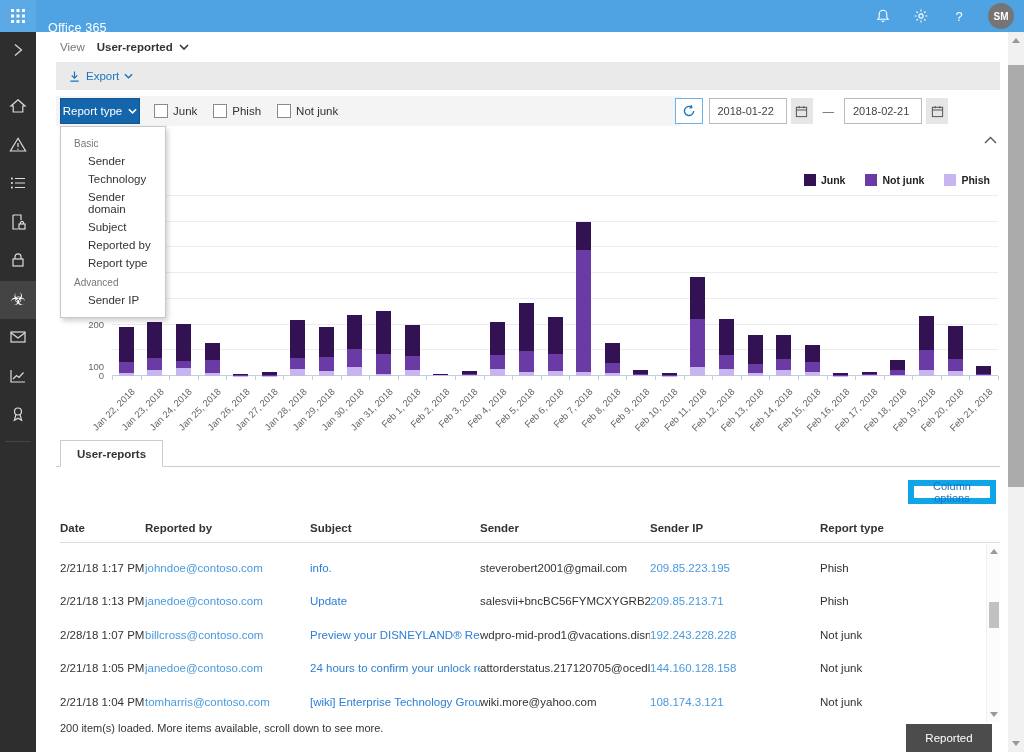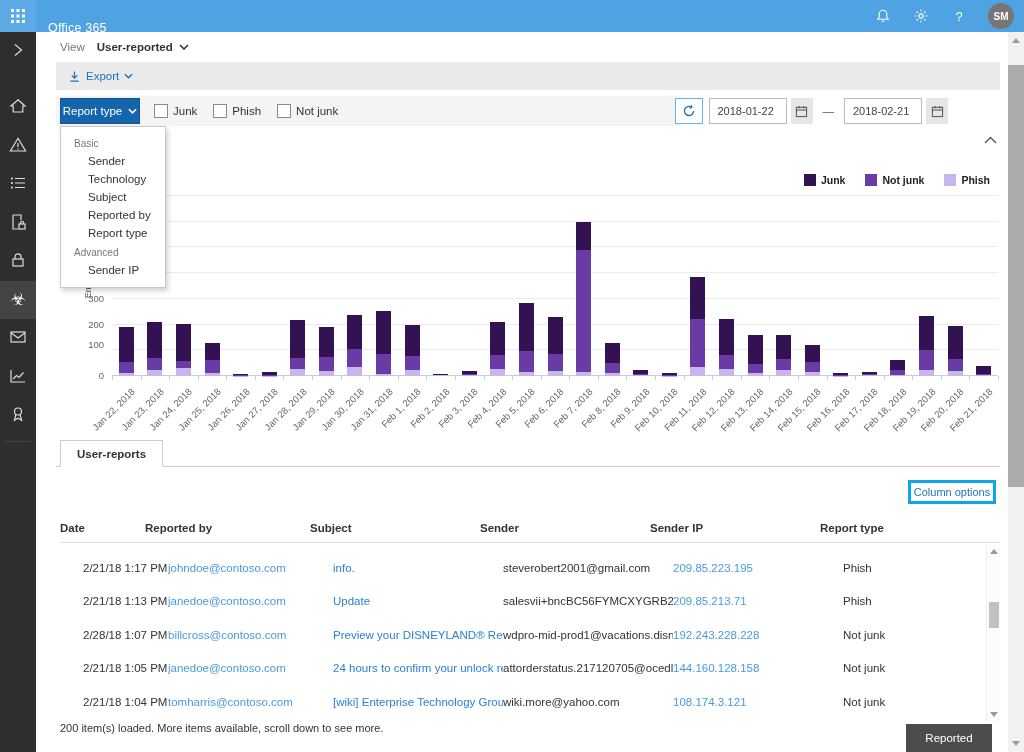--- a/index.html
+++ b/index.html
@@ -65,27 +65,27 @@
   
   #report-menu { position:absolute; left:60px; top:126px; width:106px; background:#fff; border:1px solid #c8c8c8; box-shadow:2px 3px 5px rgba(0,0,0,.18); z-index:40; padding:6px 0 8px 0; }
   .menu-header { font-size:10px; color:#777; padding:5px 0 3px 13px; }
   .menu-item { font-size:11.5px; color:#333; padding:3px 0 3px 27px; cursor:pointer; }
 
   
   #tab-row { position:absolute; left:56px; top:440px; width:944px; height:27px; border-bottom:1px solid #ccc; }
   #tab-user-reports { position:absolute; left:4px; top:0; height:27px; padding:0 16px; background:#fff; border:1px solid #ccc; border-bottom:1px solid #fff; display:flex; align-items:center; font-weight:bold; cursor:pointer; }
 
   
-  #column-options-btn { position:absolute; left:908px; top:480px; width:88px; height:24px; background:#fff; border:3px solid #0ea5e9; color:var(--accent,#1b74bc); font-size:11px; display:flex; align-items:center; justify-content:center; cursor:pointer; }
+  #column-options-btn { position:absolute; left:908px; top:480px; width:88px; height:24px; background:#fff; border:6px solid #0ea5e9; color:var(--accent,#1b74bc); font-size:11px; display:flex; align-items:center; justify-content:center; cursor:pointer; }
 
   
   #table-header { position:absolute; left:60px; top:514px; width:925px; height:28px; display:grid; grid-template-columns:85px 165px 170px 170px 170px 1fr; align-items:center; font-weight:bold; }
   #table-body { position:absolute; left:60px; top:542px; width:940px; height:180px; border-top:1px solid #ddd; }
   #rows-wrap { position:absolute; left:0; top:0; width:925px; padding-top:8px; }
-  .trow { display:grid; grid-template-columns:85px 165px 170px 170px 170px 1fr; align-items:center; height:33.5px; cursor:pointer;margin-left:23px; }
+  .trow { display:grid; grid-template-columns:85px 165px 170px 170px 170px 1fr; align-items:center; height:33.5px; cursor:pointer; }
   .tcell { white-space:nowrap; overflow:hidden; }
   .link { color:#2b7fd4; cursor:pointer; }
   .link-light { color:#4a9add; cursor:pointer; }
 
   
   .sb-arrow { width:0; height:0; border-left:4px solid transparent; border-right:4px solid transparent; }
   .sb-up { border-bottom:5px solid #999; }
   .sb-down { border-top:5px solid #999; }
   #table-scrollbar { position:absolute; right:0; top:1px; width:14px; height:178px; background:#fcfcfc; border-left:1px solid #f0f0f0; }
   #table-scrollbar .sb-up { position:absolute; top:5px; left:3px; }
@@ -299,21 +299,21 @@
     <div id="ylabel">Email</div>
   <div class="gridline axis" style="bottom: 0px;"></div>
       <div class="gridline" style="bottom: 25.7143px;"></div>
       <div class="gridline" style="bottom: 51.4286px;"></div>
       <div class="gridline" style="bottom: 77.1429px;"></div>
       <div class="gridline" style="bottom: 102.857px;"></div>
       <div class="gridline" style="bottom: 128.571px;"></div>
       <div class="gridline" style="bottom: 154.286px;"></div>
       <div class="gridline" style="bottom: 180px;"></div>
       <div class="ytick-label" style="top: 174px;">0</div>
-      <div class="ytick-label" style="top: 143px;">100</div>
+      <div class="ytick-label" style="top: 165px;">100</div>
       <div class="ytick-label" style="top: 122.571px;">200</div>
       <div class="ytick-label" style="top: 96.8571px;">300</div>
       <div class="ytick-label" style="top: 71.1429px;">400</div>
       <div class="ytick-label" style="top: 45.4286px;">500</div>
       <div class="ytick-label" style="top: 19.7143px;">600</div>
       <div class="xtick" style="left: 0px;"></div>
       <div class="xtick" style="left: 28.5806px;"></div>
       <div class="xtick" style="left: 57.1613px;"></div>
       <div class="xtick" style="left: 85.7419px;"></div>
       <div class="xtick" style="left: 114.323px;"></div>
@@ -530,20 +530,21 @@
         <div class="seg" style="height: 7.7px; background: rgb(50, 18, 83);"></div>
       </div>
       <div class="xlabel" style="left: 874.71px;">Feb 21, 2018</div>
     </div>
 </div>
 
 <div id="report-menu">
     <div class="menu-header">Basic</div>
     <div class="menu-item">Sender</div>
     <div class="menu-item">Technology</div>
+    <div class="menu-item">Sender domain</div>
     <div class="menu-item">Subject</div>
     <div class="menu-item">Reported by</div>
     <div class="menu-item">Report type</div>
     <div class="menu-header">Advanced</div>
     <div class="menu-item">Sender IP</div>
   </div>
 
 <div id="tab-row">
   <div id="tab-user-reports">User-reports</div>
 </div>

